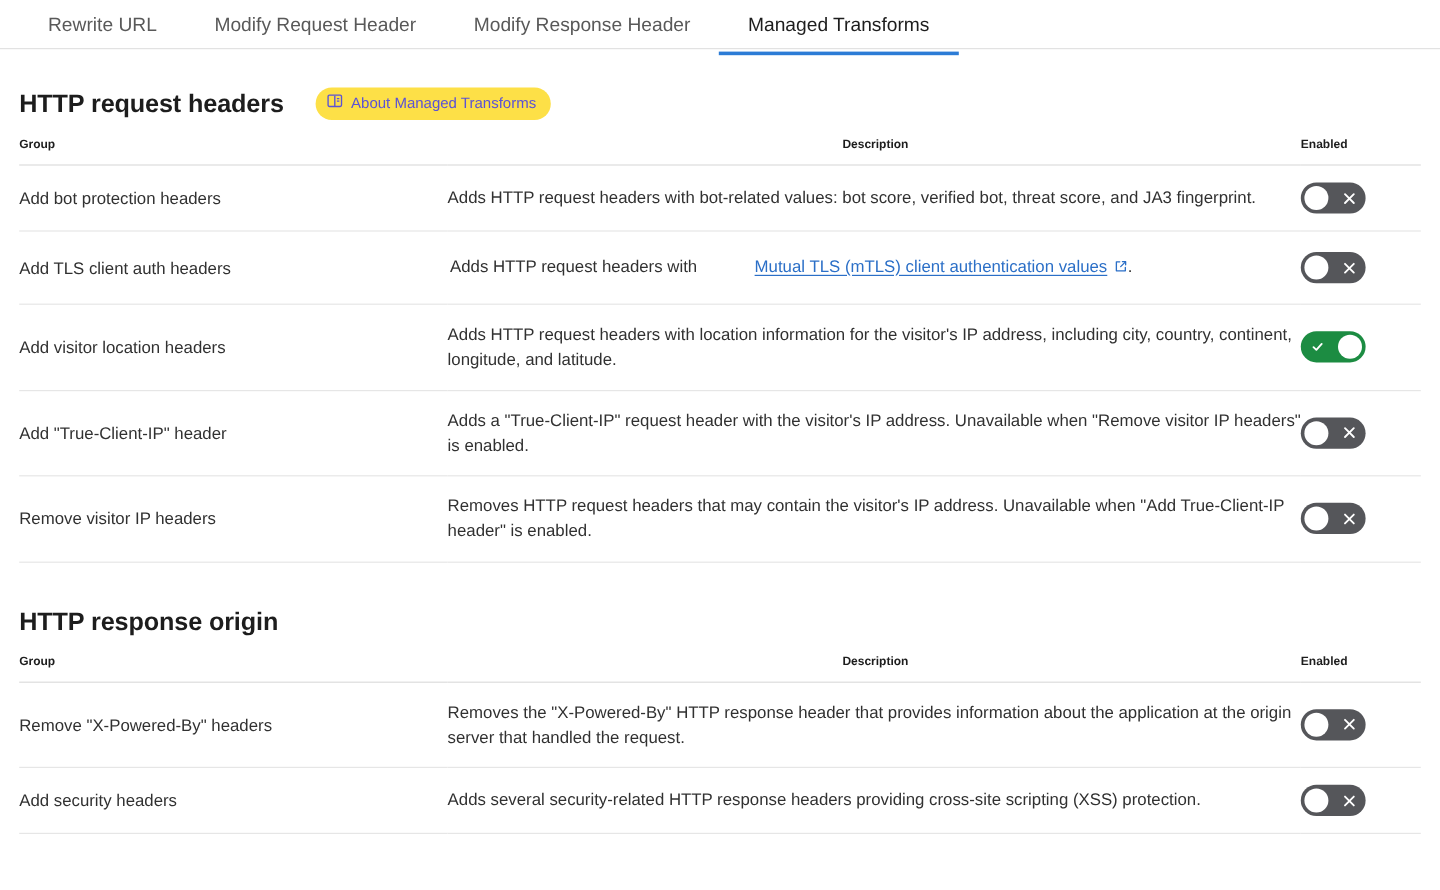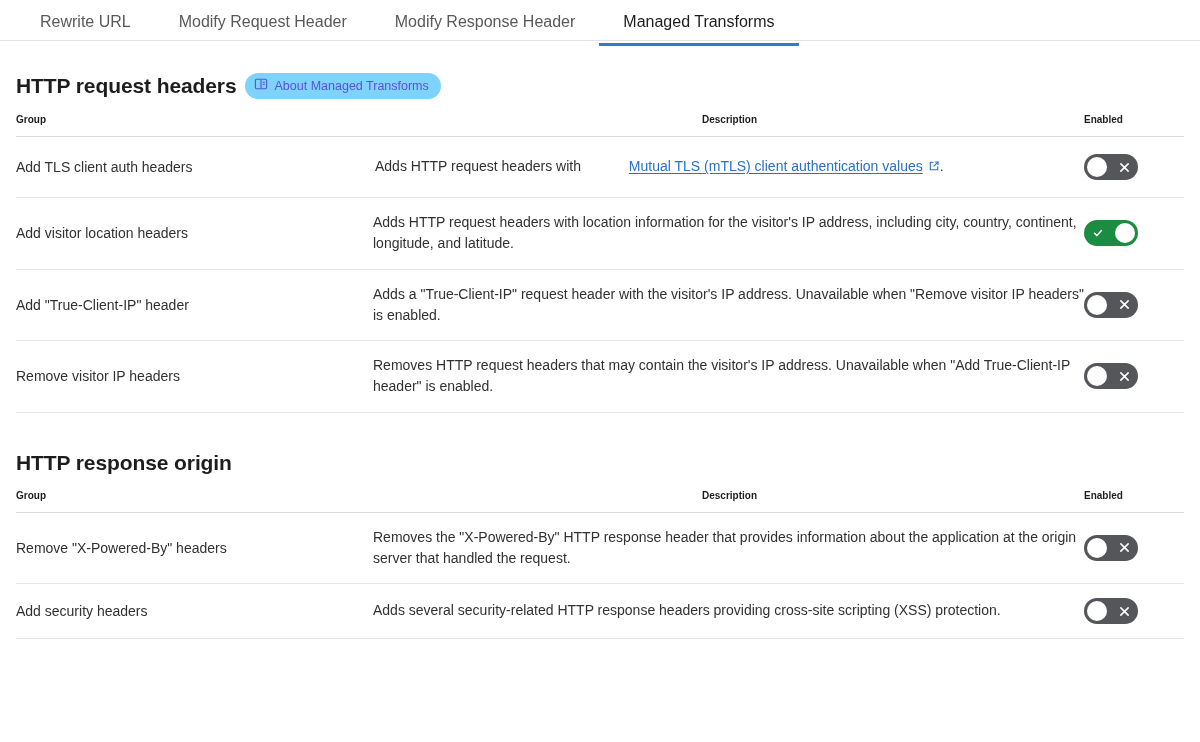--- a/index.html
+++ b/index.html
@@ -51,35 +51,35 @@
   }
 
   
   .section { padding: 0 16px; }
   .section.first { margin-top: 32px; }
   .section.second { margin-top: 38px; }
 
   .section-head {
     display: flex;
     align-items: center;
-    gap: 8px;
+    gap: 26px;
     margin-bottom: 15px;
   }
   .section-title {
     font-size: 21px;
     font-weight: 700;
     color: #1d1d1d;
     letter-spacing: -0.1px;
   }
 
   .about-badge {
     display: inline-flex;
     align-items: center;
     gap: 7px;
-    background: #7dd3fc;
+    background: #fde047;
     border-radius: 999px;
     padding: 4px 12px 4px 9px;
     cursor: pointer;
   }
   .about-badge .label {
     font-size: 12.5px;
     color: #5b52d6;
     font-weight: 500;
     line-height: 1;
   }
@@ -201,20 +201,34 @@
     </colgroup>
     <thead>
       <tr>
         <th>Group</th>
         <th class="th-desc">Description</th>
         <th>Enabled</th>
       </tr>
     </thead>
     <tbody>
 
+      <tr class="tall">
+        <td class="td-group">Add bot protection headers</td>
+        <td class="td-desc">Adds HTTP request headers with bot-related values: bot score, verified bot, threat score, and JA3 fingerprint.</td>
+        <td class="td-enable">
+          <div class="toggle off">
+            <span class="knob"></span>
+            <span class="glyph">
+              <svg width="11" height="11" viewBox="0 0 12 12">
+                  <path d="M2 2 L10 10 M10 2 L2 10" stroke="#ffffff" stroke-width="1.7" stroke-linecap="round"></path>
+                </svg>
+            </span>
+          </div>
+        </td>
+      </tr>
 
       <tr>
         <td class="td-group">Add TLS client auth headers</td>
         <td class="td-desc">
           <span>Adds HTTP request headers with </span><a class="desc-link">Mutual TLS (mTLS) client authentication values</a><span class="ext-icon"><svg width="12" height="12" viewBox="0 0 14 14" fill="none">
                 <path d="M6 2.6H2.7v8.7h8.7V8" stroke="#2b6fc7" stroke-width="1.3" stroke-linecap="round" stroke-linejoin="round"></path>
                 <path d="M8.6 2.4h3.1v3.1" stroke="#2b6fc7" stroke-width="1.3" stroke-linecap="round" stroke-linejoin="round"></path>
                 <path d="M11.5 2.6 L6.9 7.2" stroke="#2b6fc7" stroke-width="1.3" stroke-linecap="round"></path>
               </svg></span><span>.</span>
         </td>

